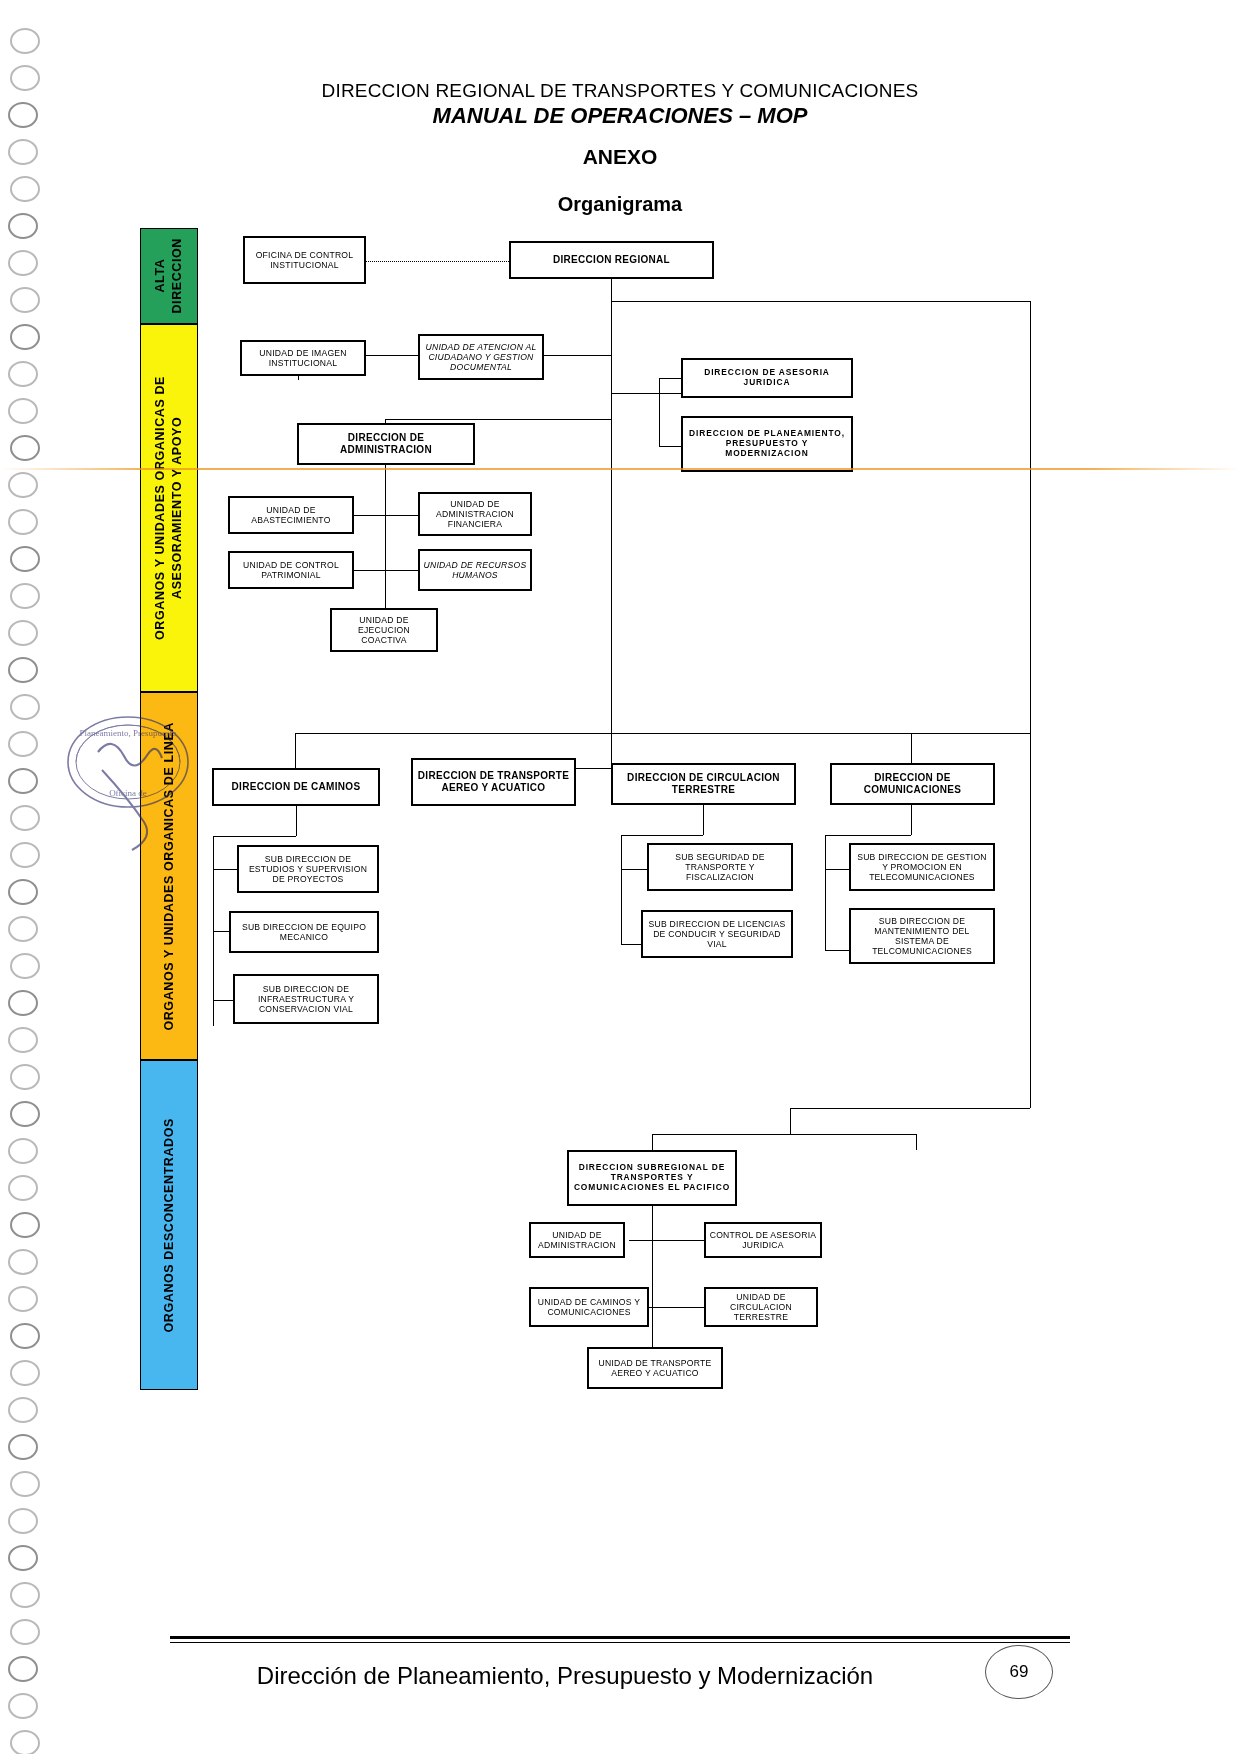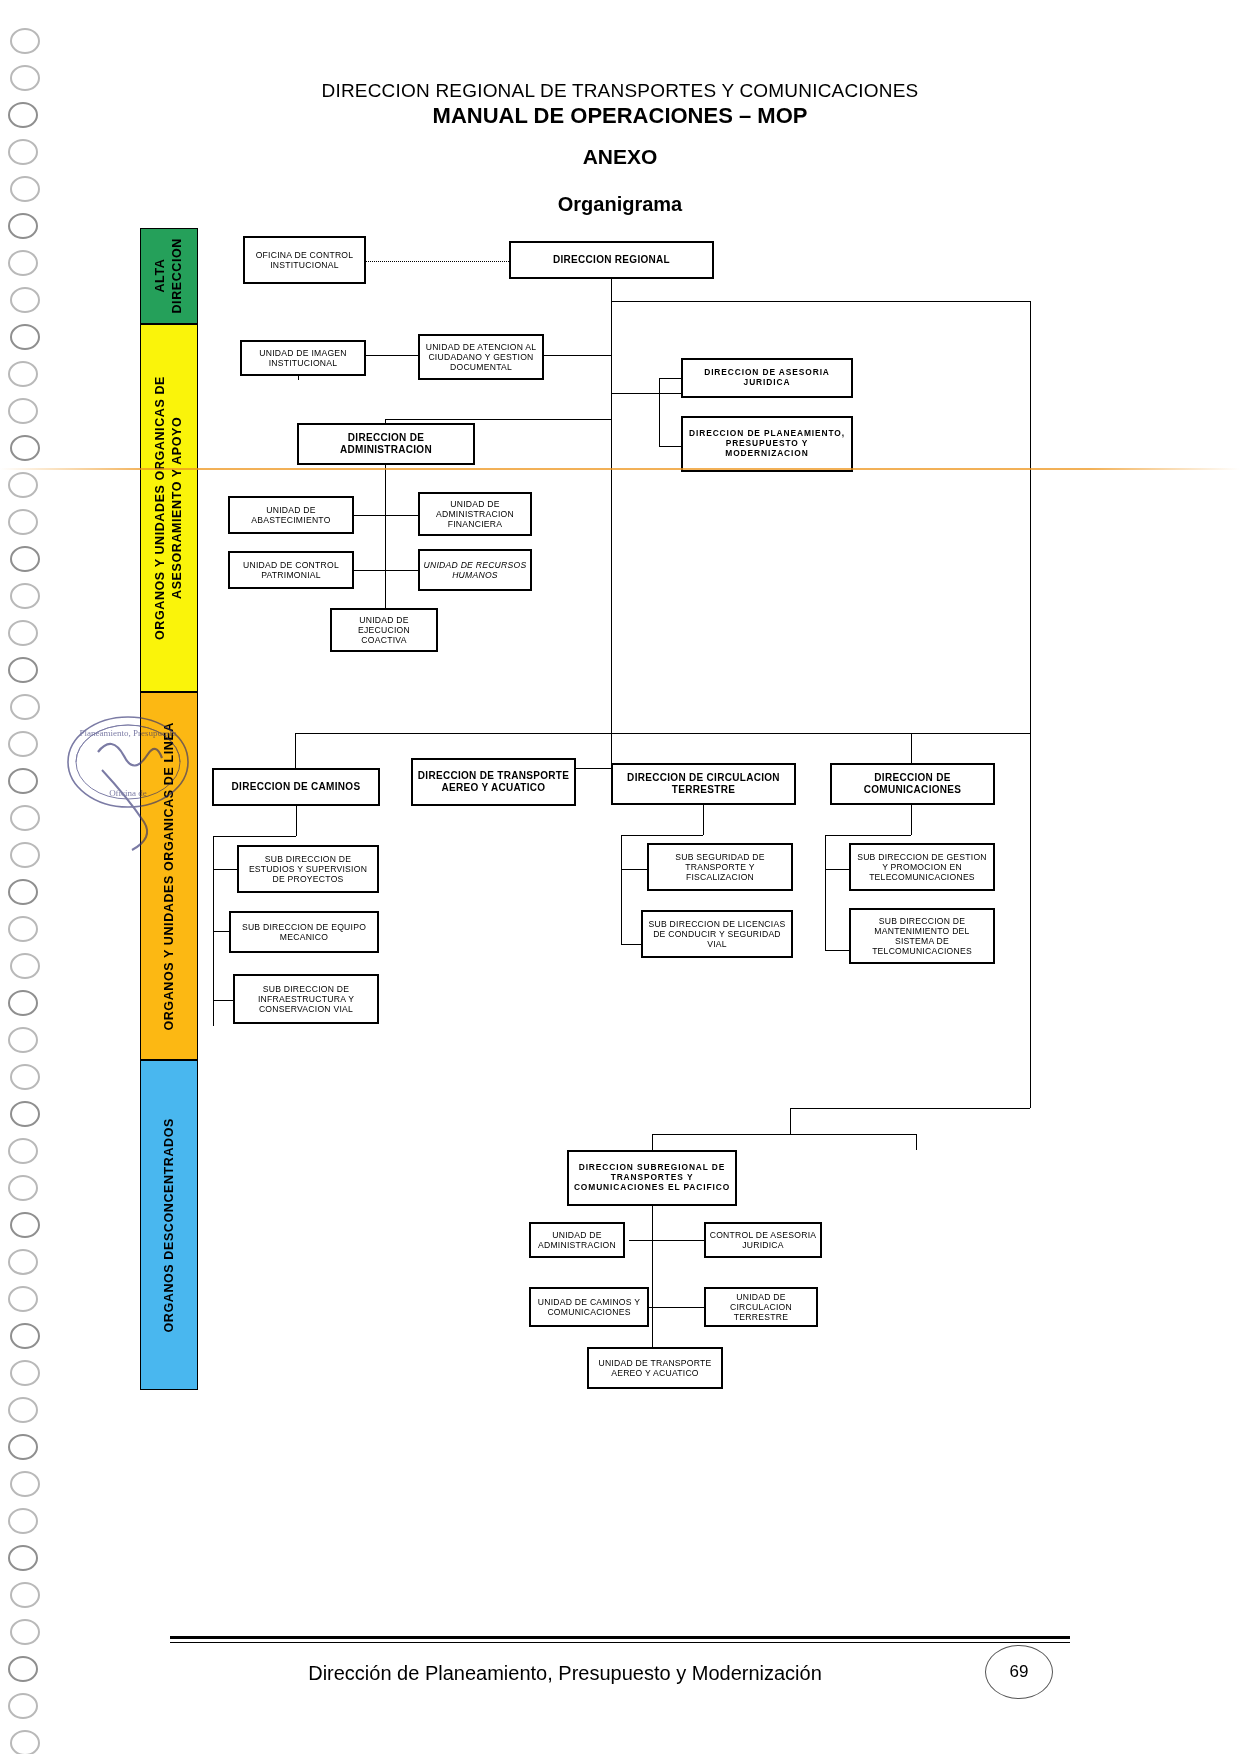--- a/index.html
+++ b/index.html
@@ -7,21 +7,21 @@
   #page{position:relative;width:1240px;height:1754px;background:#ffffff;overflow:hidden;}
 
   
   .spiral{position:absolute;left:0;top:0;width:60px;height:1754px;}
   .ring{position:absolute;width:26px;height:22px;border:2px solid #b9b9b9;border-radius:50%;background:transparent;}
   .ring.dark{border-color:#8f8f8f;}
 
   
   .hdr{position:absolute;text-align:center;color:#000;}
   .hdr1{left:170px;top:80px;width:900px;font-size:19px;letter-spacing:.2px;}
-  .hdr2{left:170px;top:103px;width:900px;font-size:22px;font-weight:bold;}
+  .hdr2{left:170px;top:103px;width:900px;font-size:22px;font-weight:bold;font-style:italic;}
   .hdr3{left:170px;top:145px;width:900px;font-size:21px;font-weight:bold;}
   .hdr4{left:170px;top:193px;width:900px;font-size:20px;font-weight:bold;}
 
   
   .band{position:absolute;left:140px;width:58px;border:1px solid #000;box-sizing:border-box;
         display:flex;align-items:center;justify-content:center;}
   .band span{writing-mode:vertical-rl;transform:rotate(180deg);font-weight:bold;font-size:12.5px;
         letter-spacing:.6px;text-align:center;line-height:1.35;color:#000;white-space:pre-line;}
   .band.green{top:228px;height:96px;background:#25a05a;}
   .band.yellow{top:324px;height:368px;background:#faf40a;}
@@ -43,21 +43,21 @@
   .dot{position:absolute;height:0;border-top:1px dotted #000;z-index:1;}
 
   
   .scanline{position:absolute;left:0;top:468px;width:1240px;height:2px;
             background:linear-gradient(90deg,rgba(240,160,40,0) 0%,rgba(238,150,30,.75) 12%,rgba(238,150,30,.75) 88%,rgba(240,160,40,0) 100%);z-index:6;}
   .stamp{position:absolute;left:40px;top:700px;width:180px;height:160px;z-index:7;opacity:.62;}
 
   
   .foot-rule{position:absolute;left:170px;width:900px;background:#000;}
   .foot-txt{position:absolute;left:170px;top:1662px;width:790px;text-align:center;
-            font-size:20px;color:#000;}
+            font-size:24px;color:#000;}
   .pagecirc{position:absolute;left:985px;top:1645px;width:66px;height:52px;border:1px solid #555;
             border-radius:50%;display:flex;align-items:center;justify-content:center;font-size:17px;color:#000;}
 </style>
 </head>
 <body>
 
 <div id="page">
 
   <div class="spiral">
     <div class="ring" style="left: 10px; top: 28px;"></div>
@@ -135,21 +135,21 @@
   <div class="ln lv" style="left:611px;top:279px;height:22px;"></div>
   <div class="ln lh" style="left:611px;top:301px;width:419px;"></div>
   <div class="ln lv" style="left:1030px;top:301px;height:735px;"></div>
   <div class="ln lv" style="left:611px;top:301px;height:467px;"></div>
 
   <div class="ln lh" style="left:298px;top:355px;width:313px;"></div>
   <div class="ln lv" style="left:298px;top:355px;height:25px;"></div>
   <div class="ln lv" style="left:481px;top:355px;height:25px;"></div>
 
   <div class="box b-small" style="left:240px;top:340px;width:126px;height:36px;">UNIDAD DE IMAGEN INSTITUCIONAL</div>
-  <div class="box b-small" style="left:418px;top:334px;width:126px;height:46px;">UNIDAD DE ATENCION AL CIUDADANO Y GESTION DOCUMENTAL</div>
+  <div class="box b-small" style="left:418px;top:334px;width:126px;height:46px;font-style:italic;">UNIDAD DE ATENCION AL CIUDADANO Y GESTION DOCUMENTAL</div>
 
   <div class="ln lh" style="left:611px;top:393px;width:70px;"></div>
   <div class="ln lv" style="left:659px;top:378px;height:68px;"></div>
   <div class="ln lh" style="left:659px;top:378px;width:22px;"></div>
   <div class="ln lh" style="left:659px;top:446px;width:22px;"></div>
 
   <div class="box b-sub" style="left:681px;top:358px;width:172px;height:40px;">DIRECCION DE ASESORIA JURIDICA</div>
   <div class="box b-sub" style="left:681px;top:416px;width:172px;height:56px;">DIRECCION DE PLANEAMIENTO, PRESUPUESTO Y MODERNIZACION</div>
 
   <div class="ln lh" style="left:385px;top:419px;width:226px;"></div>

